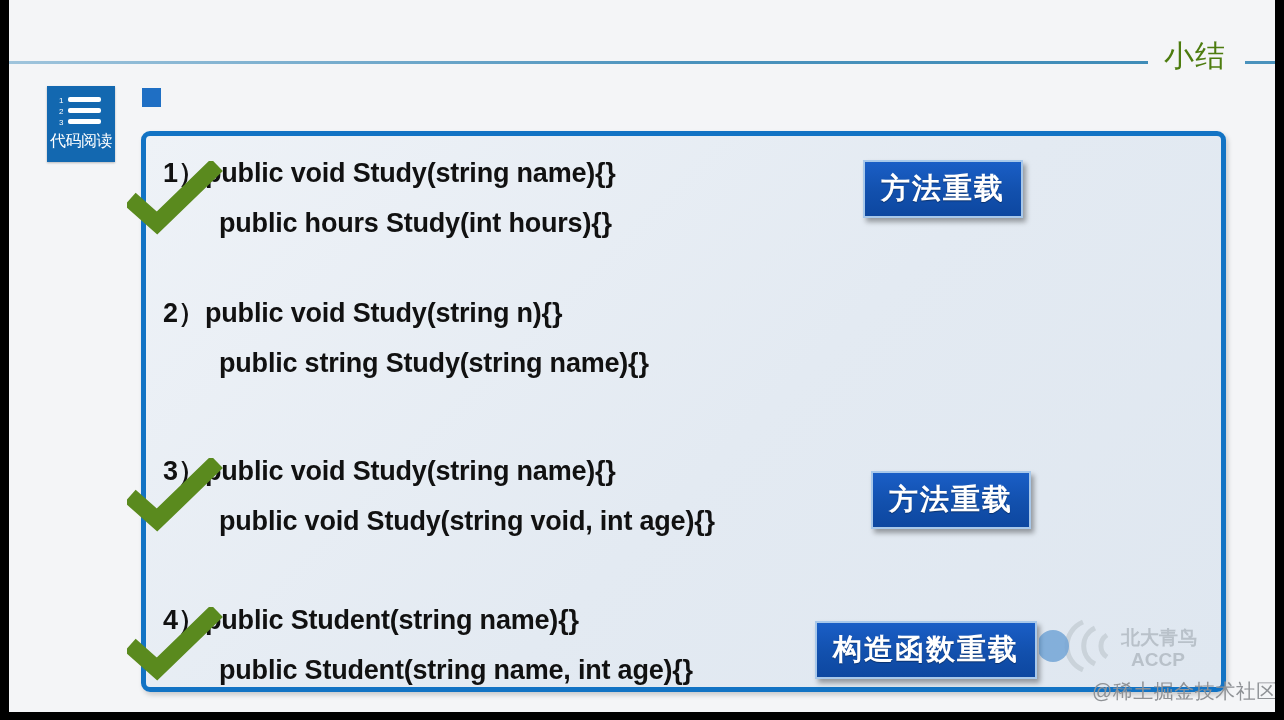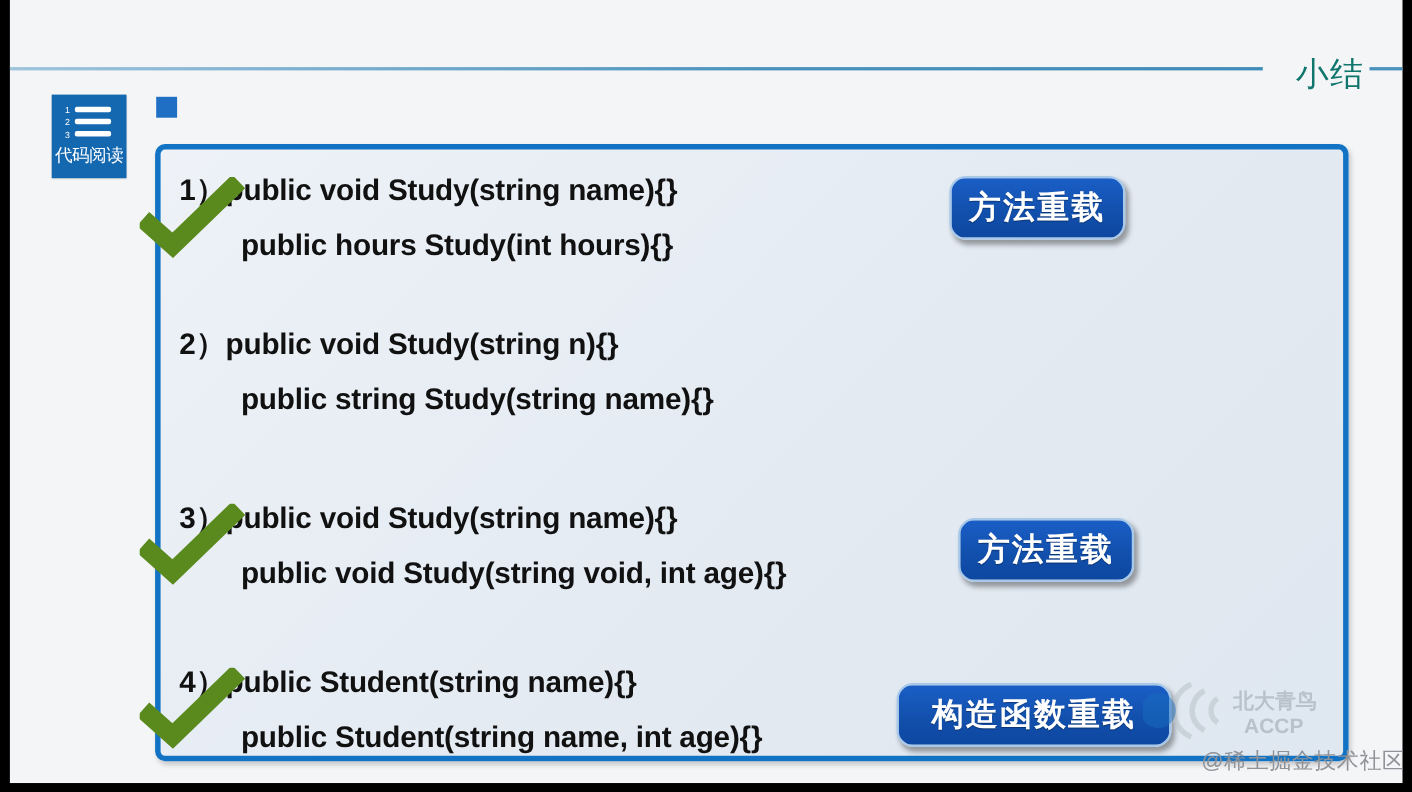--- a/index.html
+++ b/index.html
@@ -46,27 +46,26 @@
     top: 61px;
     width: 30px;
     height: 3px;
     background: #4a92bd;
   }
   .header-title {
     position: absolute;
     left: 1155px;
     top: 38px;
     width: 76px;
-    text-align: right;
+    text-align: left;
     font-size: 30px;
     font-weight: 400;
-    color: #0f766e;
+    color: #4d7c0f;
     letter-spacing: 1px;
     line-height: 36px;
-    margin-top: 12px;
   }
 
   
   .badge-chip {
     position: absolute;
     left: 38px;
     top: 86px;
     width: 68px;
     height: 76px;
     background: #1368b0;
@@ -157,34 +156,34 @@
   .c1 { left: 118px; top: 161px; }
   .c3 { left: 118px; top: 458px; }
   .c4 { left: 118px; top: 607px; }
 
   
   .tag {
     position: absolute;
     box-sizing: border-box;
     background: linear-gradient(180deg, #1a5ec6 0%, #1250ad 55%, #0d47a0 100%);
     border: 2px solid #a8c8ea;
-    border-radius: 15px;
+    border-radius: 0;
     color: #ffffff;
     font-size: 29px;
     font-weight: 700;
     letter-spacing: 2px;
     display: flex;
     align-items: center;
     justify-content: center;
     box-shadow: 3px 4px 5px rgba(0,0,0,0.35);
     text-shadow: 0 1px 1px rgba(0,0,0,0.35);
   }
   .t1 { left: 854px; top: 160px; width: 160px; height: 58px; }
   .t2 { left: 862px; top: 471px; width: 160px; height: 58px; }
-  .t3 { left: 806px; top: 621px; width: 250px; height: 58px; }
+  .t3 { left: 806px; top: 621px; width: 222px; height: 58px; }
 
   
   .wm-logo {
     position: absolute;
     left: 1030px;
     top: 618px;
     width: 200px;
     height: 56px;
     opacity: 0.55;
   }

